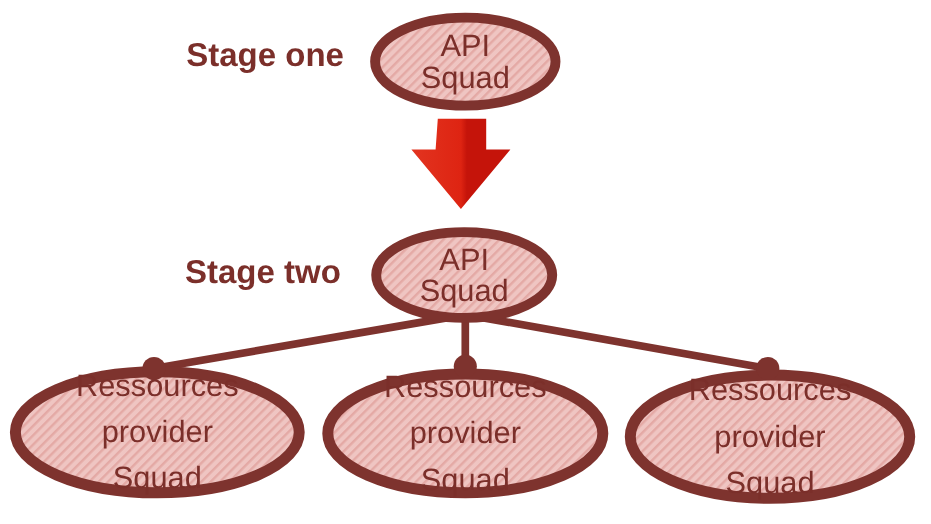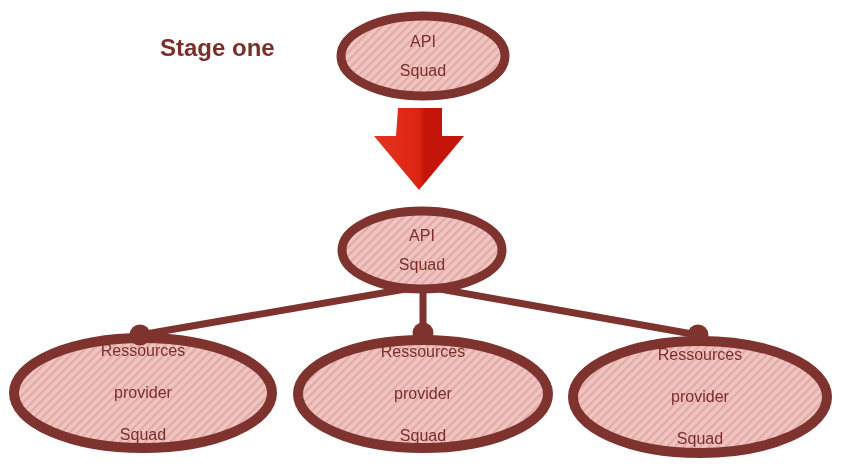--- a/index.html
+++ b/index.html
@@ -32,36 +32,36 @@
   .ellipse-top { stroke-width: 9; }
   .ellipse-bottom { stroke-width: 10; }
   .junction-dot { fill: var(--outline); }
   .hatch-base { fill: var(--node-fill); }
   .hatch-stripe { fill: var(--node-stripe); }
   .stop-light { stop-color: var(--arrow-red-light); }
   .stop-mid { stop-color: var(--arrow-red); }
   .stop-dark { stop-color: var(--arrow-red-dark); }
   .stage-label {
     position: absolute;
-    font-size: 24px;
+    font-size: 30px;
     font-weight: bold;
     color: var(--label-text);
     width: 162px;
-    text-align: left;
+    text-align: center;
     letter-spacing: 0px;
   }
   .node-label {
     position: absolute;
     display: flex;
     align-items: center;
     justify-content: center;
     text-align: center;
     white-space: pre-line;
     color: var(--label-text);
-    font-size: 16px;
+    font-size: 28px;
     line-height: 29px;
   }
   .node-label.provider { line-height: 42px; }
 </style>
 </head>
 <body>
 
 <div class="canvas">
 
   <svg class="diagram-svg" width="846" height="476" viewBox="0 0 846 476">
@@ -90,20 +90,21 @@
     <ellipse class="node-ellipse ellipse-bottom" cx="143" cy="393" rx="129" ry="55"></ellipse>
     <ellipse class="node-ellipse ellipse-bottom" cx="423" cy="394" rx="125" ry="54"></ellipse>
     <ellipse class="node-ellipse ellipse-bottom" cx="700" cy="397" rx="127" ry="56"></ellipse>
 
     <circle class="junction-dot" cx="140" cy="335" r="10.5"></circle>
     <circle class="junction-dot" cx="423" cy="333" r="10.5"></circle>
     <circle class="junction-dot" cx="698" cy="335" r="10.5"></circle>
   </svg>
 
   <div class="stage-label" style="left:160px; top:34px;">Stage one</div>
+  <div class="stage-label" style="left:158px; top:231px;">Stage two</div>
 
   <div class="node-label" style="left:339px; top:14px; width:168px; height:84px;">API
 Squad</div>
   <div class="node-label" style="left:340px; top:209px; width:164px; height:82px;">API
 Squad</div>
 
   <div class="node-label provider" style="left:12px; top:335px; width:262px; height:116px;">Ressources
 provider
 Squad</div>
   <div class="node-label provider" style="left:295px; top:337px; width:256px; height:114px;">Ressources

